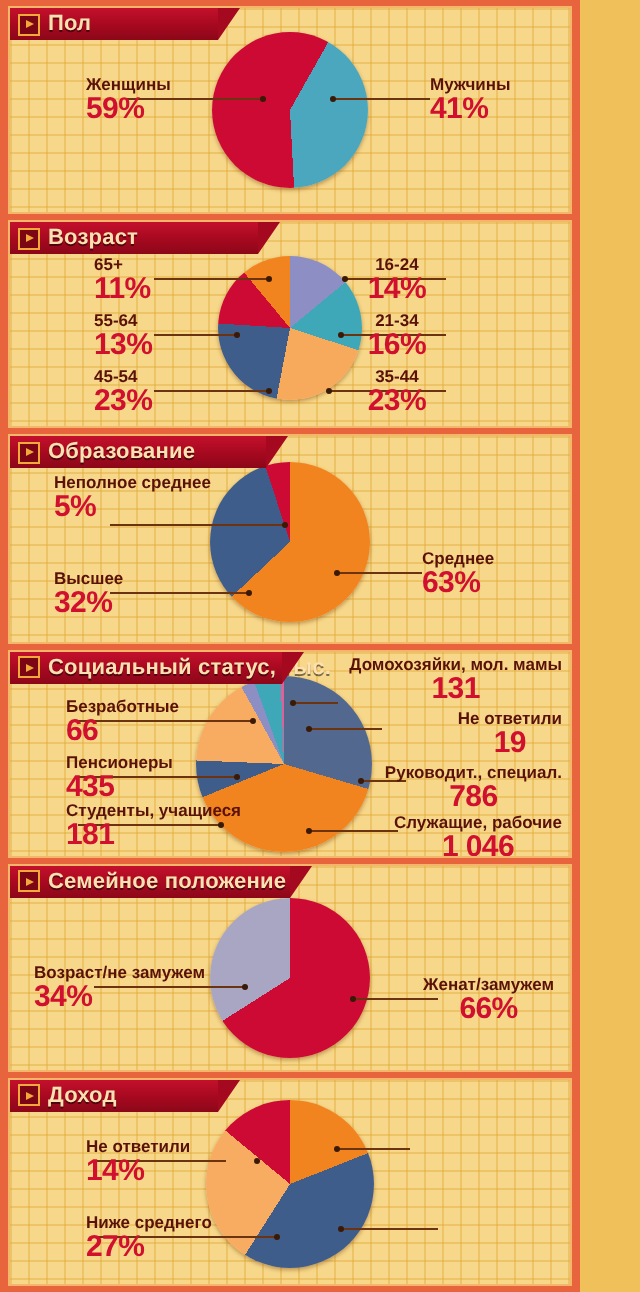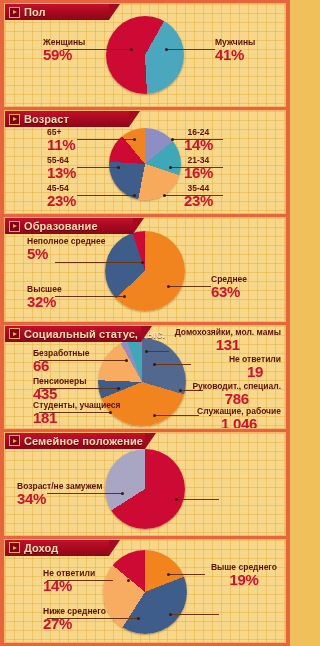--- a/index.html
+++ b/index.html
@@ -271,20 +271,24 @@
         <div class="pie" id="pie-marital" style="width: 80px; height: 80px; background: conic-gradient(rgb(204, 10, 51) 0deg, rgb(204, 10, 51) 237.6deg, rgb(169, 166, 196) 237.6deg, rgb(169, 166, 196) 360deg);"></div>
       </div>
       <div class="rule" style="left:42px;top:60px;width:76px;"></div>
       <div class="dot" style="left:116px;top:59px;"></div>
       <div class="callout left" style="left:12px;top:48px;">
         <div class="cl-name">Возраст/не замужем</div>
         <div class="cl-val">34%</div>
       </div>
       <div class="rule" style="left:172px;top:66px;width:42px;"></div>
       <div class="dot" style="left:170px;top:65px;"></div>
+      <div class="callout right" style="right:8px;top:54px;">
+        <div class="cl-name">Женат/замужем</div>
+        <div class="cl-val">66%</div>
+      </div>
     </div>
   </div>
 
   <div class="panel">
     <div class="banner" style="width:86px">
       <span class="play-box">
           <i></i>
         </span>
       <span class="banner-title">Доход</span>
     </div>
@@ -299,22 +303,18 @@
         <div class="cl-val">14%</div>
       </div>
       <div class="rule" style="left:42px;top:78px;width:92px;"></div>
       <div class="dot" style="left:132px;top:77px;"></div>
       <div class="callout left" style="left:38px;top:66px;">
         <div class="cl-name">Ниже среднего</div>
         <div class="cl-val">27%</div>
       </div>
       <div class="rule" style="left:164px;top:34px;width:36px;"></div>
       <div class="dot" style="left:162px;top:33px;"></div>
-      <div class="callout right" style="right:8px;top:22px;">
-        <div class="cl-name">Выше среднего</div>
-        <div class="cl-val">19%</div>
-      </div>
       <div class="rule" style="left:166px;top:74px;width:48px;"></div>
       <div class="dot" style="left:164px;top:73px;"></div>
     </div>
   </div>
 
 </div>
 
 </body></html>

